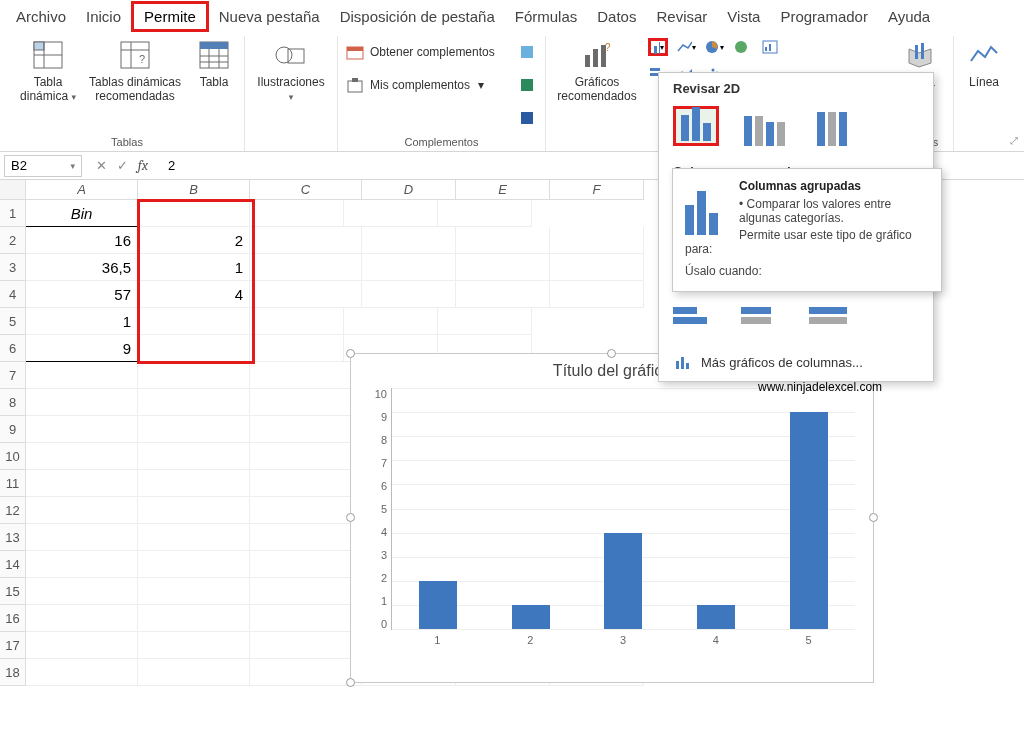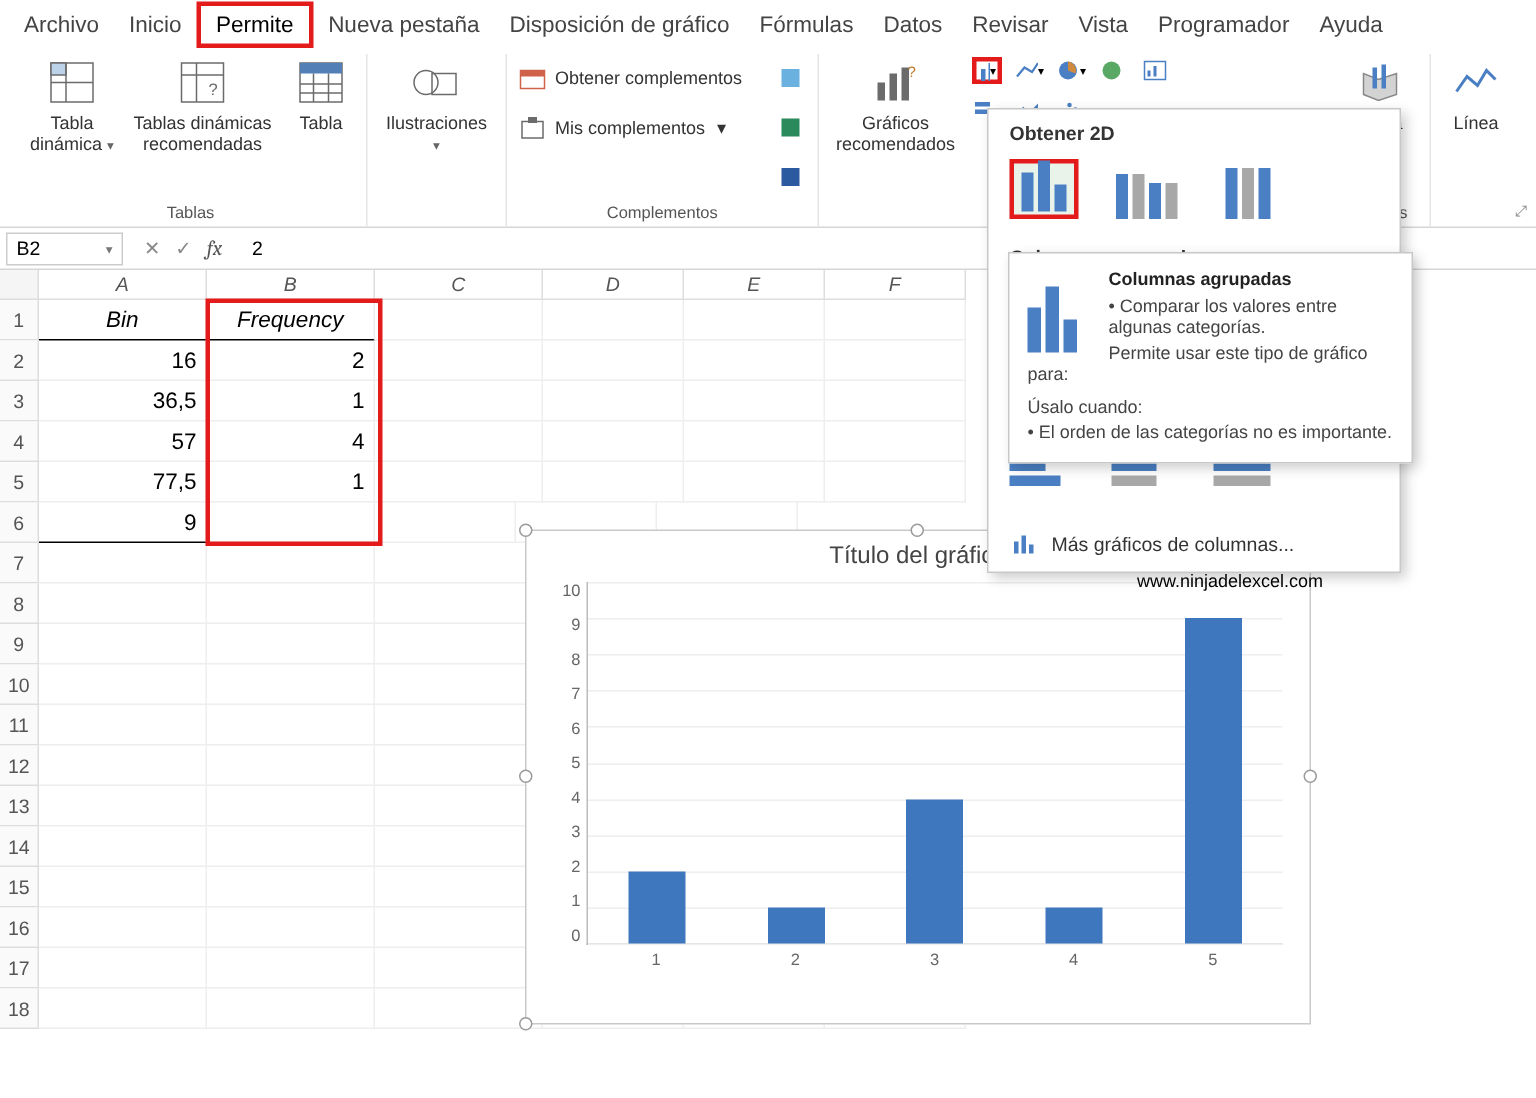--- a/index.html
+++ b/index.html
@@ -94,21 +94,21 @@
   .red-frame { border:3px solid #e41b1b; }
 </style>
 </head>
 <body>
 
 <div class="menubar">
   <div class="item">Archivo</div>
   <div class="item">Inicio</div>
   <div class="item active">Permite</div>
   <div class="item">Nueva pestaña</div>
-  <div class="item">Disposición de gráfico</div>
+  <div class="item">Disposición de pestaña</div>
   <div class="item">Fórmulas</div>
   <div class="item">Datos</div>
   <div class="item">Revisar</div>
   <div class="item">Vista</div>
   <div class="item">Programador</div>
   <div class="item">Ayuda</div>
 </div>
 
 <div class="ribbon">
 
@@ -345,21 +345,20 @@
     <div class="colhead" style="width:112px">C</div>
     <div class="colhead" style="width:94px">D</div>
     <div class="colhead" style="width:94px">E</div>
     <div class="colhead" style="width:94px">F</div>
   </div>
 
   <div class="rows" id="rows">
       <div class="row">
         <div class="rowhead">1</div>
         <div class="cell italic" style="width: 112px; border-bottom: 1.5px solid rgb(0, 0, 0);">Bin</div>
-        <div class="cell italic" style="width: 112px; border-bottom: 1.5px solid rgb(0, 0, 0);">Frequency</div>
         <div class="cell" style="width: 112px;"></div>
         <div class="cell" style="width: 94px;"></div>
         <div class="cell" style="width: 94px;"></div>
         <div class="cell" style="width: 94px;"></div>
       </div>
       <div class="row">
         <div class="rowhead">2</div>
         <div class="cell right" style="width: 112px;">16</div>
         <div class="cell right" style="width: 112px;">2</div>
         <div class="cell" style="width: 112px;"></div>
@@ -380,21 +379,20 @@
         <div class="rowhead">4</div>
         <div class="cell right" style="width: 112px;">57</div>
         <div class="cell right" style="width: 112px;">4</div>
         <div class="cell" style="width: 112px;"></div>
         <div class="cell" style="width: 94px;"></div>
         <div class="cell" style="width: 94px;"></div>
         <div class="cell" style="width: 94px;"></div>
       </div>
       <div class="row">
         <div class="rowhead">5</div>
-        <div class="cell right" style="width: 112px;">77,5</div>
         <div class="cell right" style="width: 112px;">1</div>
         <div class="cell" style="width: 112px;"></div>
         <div class="cell" style="width: 94px;"></div>
         <div class="cell" style="width: 94px;"></div>
         <div class="cell" style="width: 94px;"></div>
       </div>
       <div class="row">
         <div class="rowhead">6</div>
         <div class="cell right" style="width: 112px; border-bottom: 1.5px solid rgb(0, 0, 0);">9</div>
         <div class="cell" style="width: 112px;"></div>
@@ -562,21 +560,21 @@
         <div style="width: 38px; text-align: center;">1</div>
         <div style="width: 38px; text-align: center;">2</div>
         <div style="width: 38px; text-align: center;">3</div>
         <div style="width: 38px; text-align: center;">4</div>
         <div style="width: 38px; text-align: center;">5</div>
       </div>
   </div>
 </div>
 
 <div class="dropdown">
-  <div class="section-title">Obtener 2D</div>
+  <div class="section-title">Revisar 2D</div>
   <div class="thumbs">
     <div class="thumb sel">
       <div class="b" style="height:26px"></div>
         <div class="b" style="height:34px"></div>
         <div class="b" style="height:18px"></div>
     </div>
     <div class="thumb">
       <div class="b" style="height:30px"></div>
         <div class="b g" style="height:30px"></div>
         <div class="b" style="height:24px"></div>
@@ -641,16 +639,15 @@
 <div class="tooltip">
   <div class="tt-ic">
     <div class="b" style="height:30px"></div>
       <div class="b" style="height:44px"></div>
       <div class="b" style="height:22px"></div>
   </div>
   <div class="tt-title">Columnas agrupadas</div>
   <p>• Comparar los valores entre algunas categorías.</p>
   <p>Permite usar este tipo de gráfico para:</p>
   <p style="margin-top:8px">Úsalo cuando:</p>
-  <p>• El orden de las categorías no es importante.</p>
 </div>
 
 <div class="watermark">www.ninjadelexcel.com</div>
 
 </body></html>

